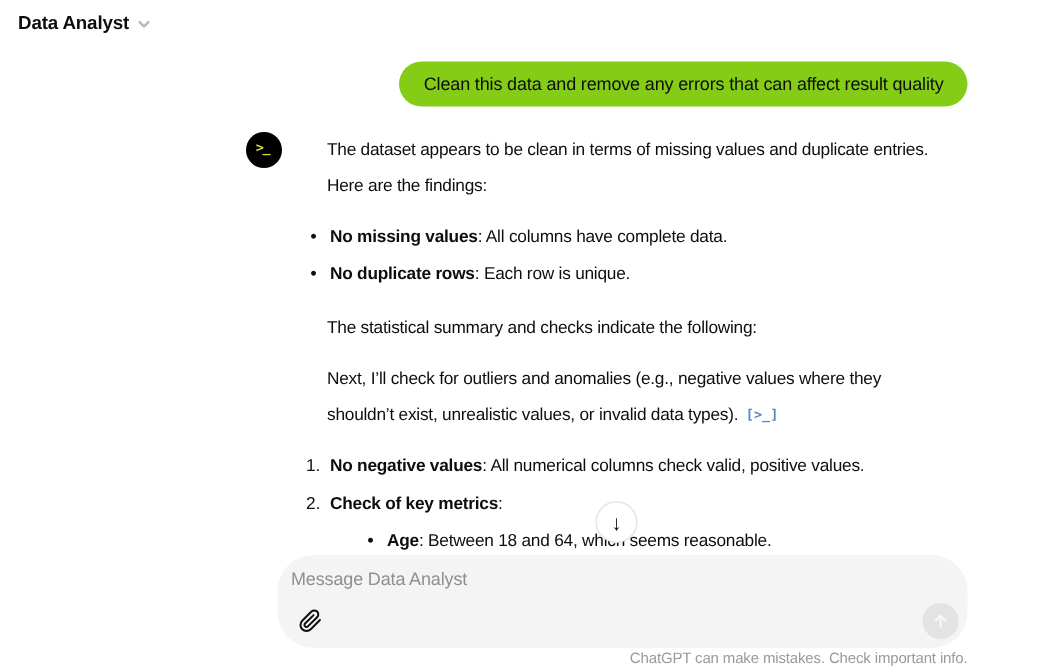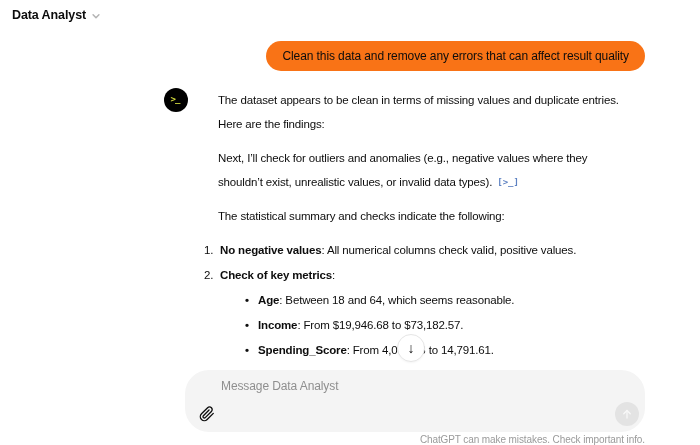--- a/index.html
+++ b/index.html
@@ -7,21 +7,21 @@
               font-family:"Liberation Sans", sans-serif; color:#0d0d0d; }
 
   
   .model-switcher { position:absolute; left:8px; top:6px; display:flex; align-items:center;
                     gap:5px; cursor:pointer; padding:2px 4px; border-radius:6px; }
   .model-name { font-size:12.5px; font-weight:600; color:#0d0d0d; letter-spacing:-0.1px; }
   .chev { width:10px; height:10px; stroke:#b4b4b4; stroke-width:1.8; fill:none;
           stroke-linecap:round; stroke-linejoin:round; margin-top:1px; }
 
   
-  .user-bubble { position:absolute; right:55px; top:41px; background:#f97316;
+  .user-bubble { position:absolute; right:55px; top:41px; background:#84cc16;
                  border-radius:16px; height:30px; line-height:30px; padding:0 16px;
                  font-size:12px; color:#0d0d0d; white-space:nowrap; letter-spacing:-0.1px; }
 
   
   .assistant { position:absolute; left:164px; top:88px; width:481px; display:flex; }
   .avatar { flex:0 0 24px; width:24px; height:24px; border-radius:50%; background:#000000;
             display:flex; align-items:center; justify-content:center; margin-right:14px; }
   .avatar-glyph { font-family:"DejaVu Sans Mono", monospace; font-weight:bold;
                   font-size:9px; color:#d7df3f; letter-spacing:-1px; line-height:1;
                   transform:translate(-1px,-1px); }
@@ -42,21 +42,21 @@
   
   .scroll-btn { position:absolute; left:397px; top:334px; width:28px; height:28px;
                 border-radius:50%; background:#ffffff; border:1px solid #e6e6e6;
                 display:flex; align-items:center; justify-content:center; cursor:pointer;
                 z-index:6; box-shadow:0 1px 2px rgba(0,0,0,0.04); }
   .scroll-btn span { font-size:14px; color:#0d0d0d; line-height:1; }
 
   
   .composer { position:absolute; left:185px; top:370px; width:460px; height:62px;
               background:#f4f4f4; border-radius:24px; }
-  .composer textarea { position:absolute; left:36px; top:9px; width:380px; height:24px;
+  .composer textarea { position:absolute; left:9px; top:9px; width:380px; height:24px;
               background:transparent; border:none; outline:none; resize:none;
               font-family:"Liberation Sans", sans-serif; font-size:12px; color:#701a75;
               letter-spacing:-0.1px; }
   .composer textarea::placeholder { color:#8f8f8f; opacity:1; }
   .attach-btn { position:absolute; left:11px; bottom:7px; width:22px; height:22px;
                 border:none; background:transparent; cursor:pointer; display:flex;
                 align-items:center; justify-content:center; }
   .attach-btn svg { width:16px; height:16px; stroke:#0d0d0d; stroke-width:2; fill:none;
                     stroke-linecap:round; stroke-linejoin:round; }
   .send-btn { position:absolute; right:6px; bottom:6px; width:24px; height:24px;
@@ -82,24 +82,32 @@
 <div class="user-bubble">Clean this data and remove any errors that can affect result quality</div>
 
 <div class="assistant">
   <div class="avatar">
     <span class="avatar-glyph">&gt;_</span>
   </div>
   <div class="msg">
 
     <p>The dataset appears to be clean in terms of missing values and duplicate entries. Here are the findings:</p>
 
+    <div class="list">
+      <div class="li uli">
+        <b>No missing values</b><span>: All columns have complete data.</span>
+      </div>
+      <div class="li uli">
+        <b>No duplicate rows</b><span>: Each row is unique.</span>
+      </div>
+    </div>
+
+    <p>The statistical summary and checks indicate the following:</p>
 
     <p><span>Next, I’ll check for outliers and anomalies (e.g., negative values where they shouldn’t exist, unrealistic values, or invalid data types). </span><span class="code-badge">[&gt;_]</span></p>
-
-    <p>The statistical summary and checks indicate the following:</p>
 
     <div class="list olist">
       <div class="li oli">
         <b>No negative values</b><span>: All numerical columns check valid, positive values.</span>
       </div>
       <div class="li oli">
         <b>Check of key metrics</b><span>:</span>
         <div class="nested">
           <div class="li uli">
             <b>Age</b><span>: Between 18 and 64, which seems reasonable.</span>

